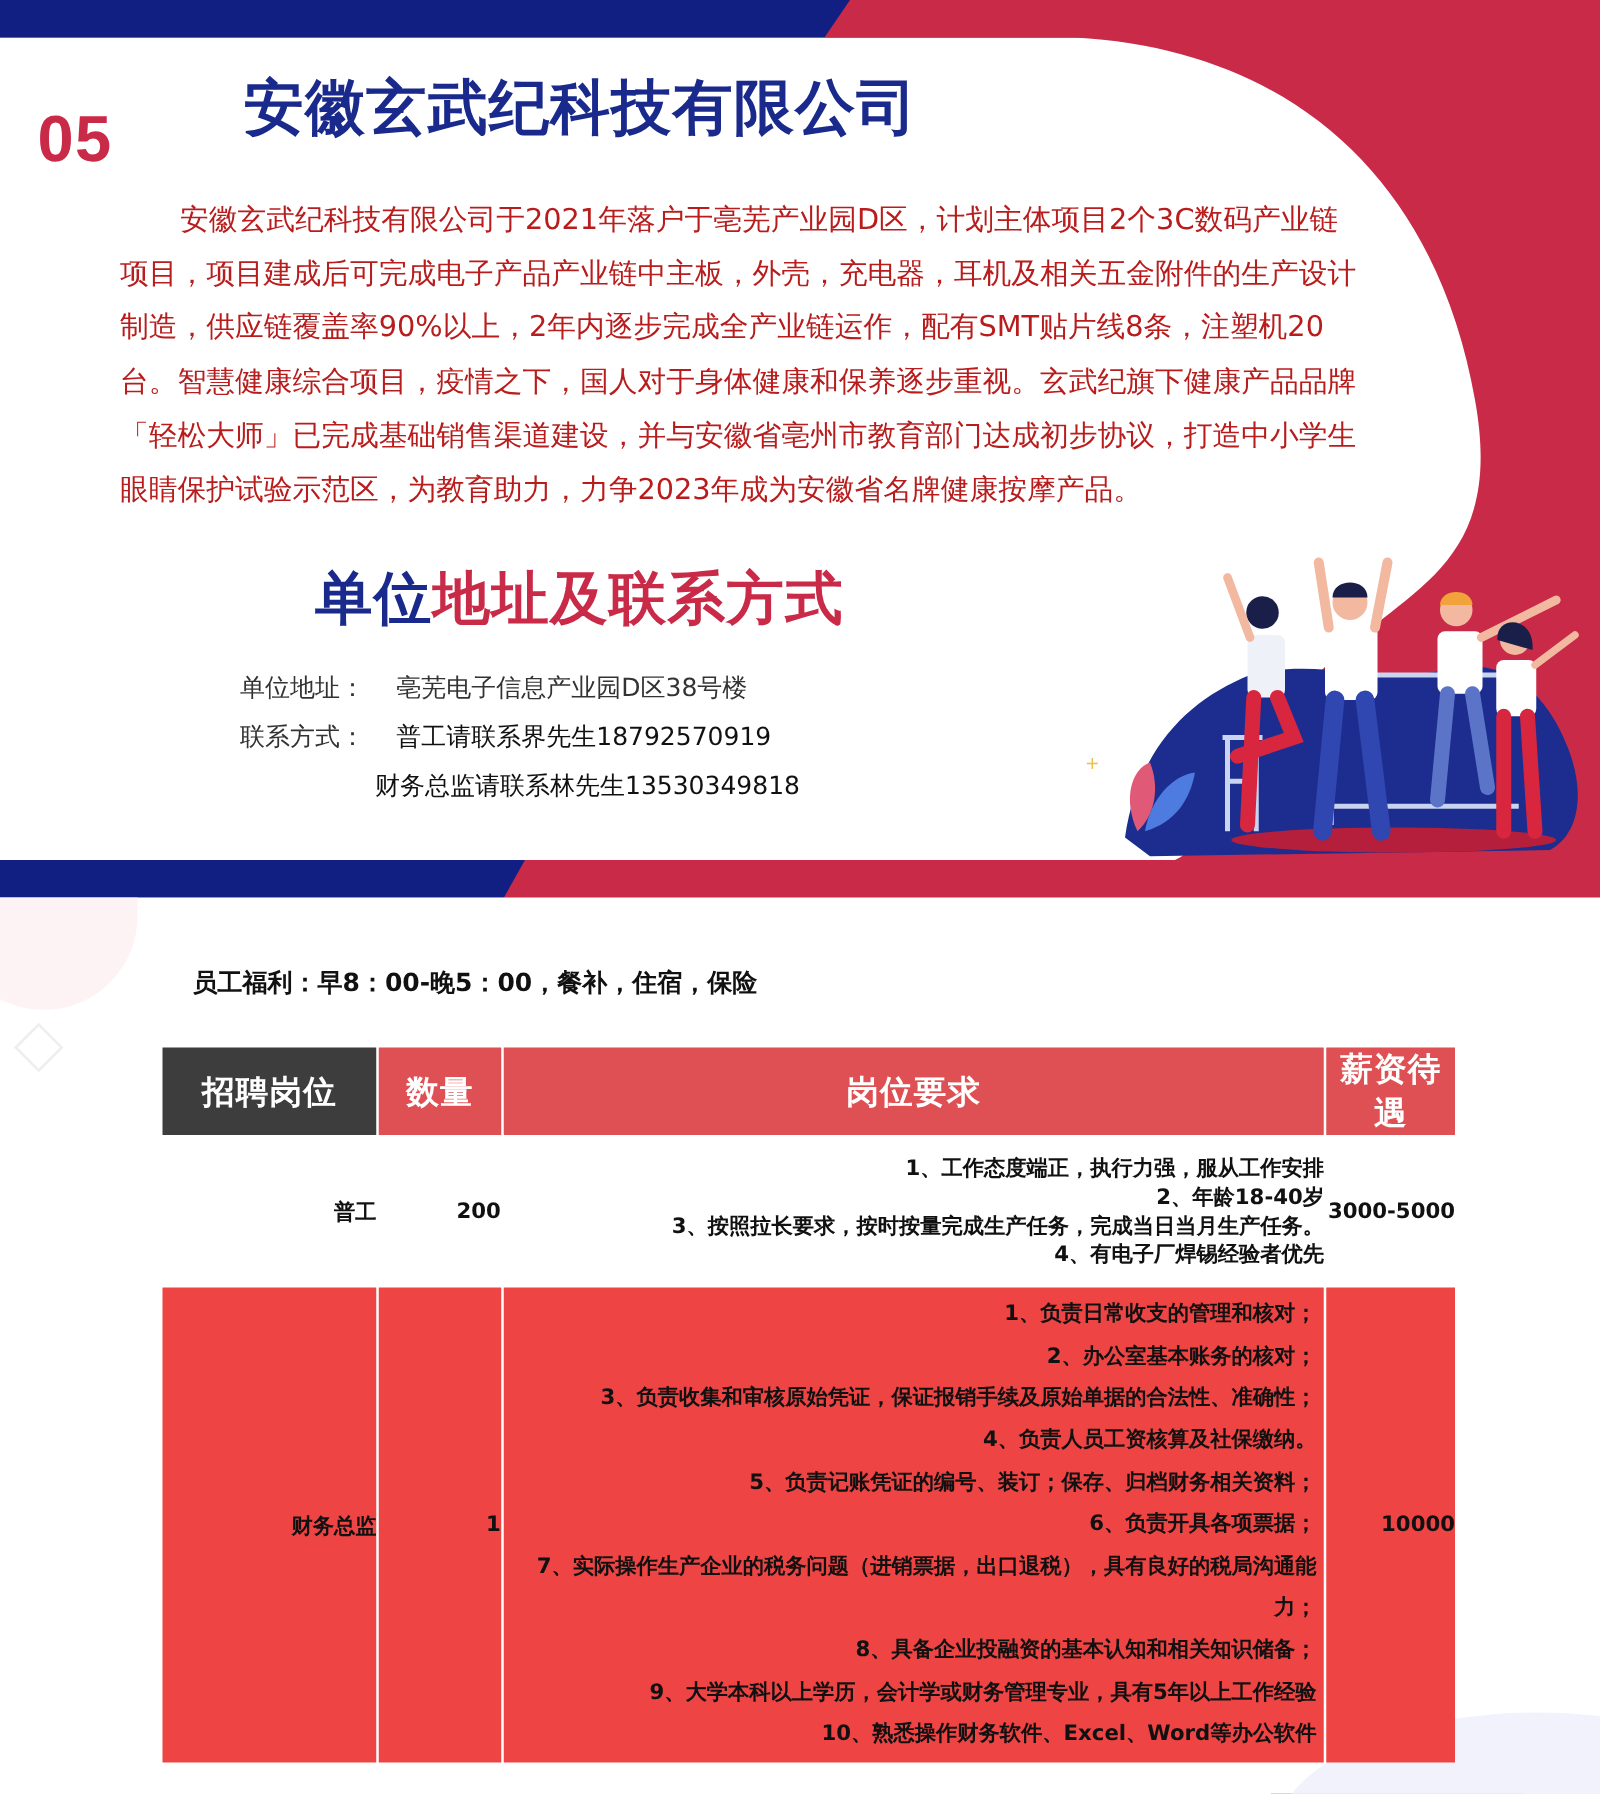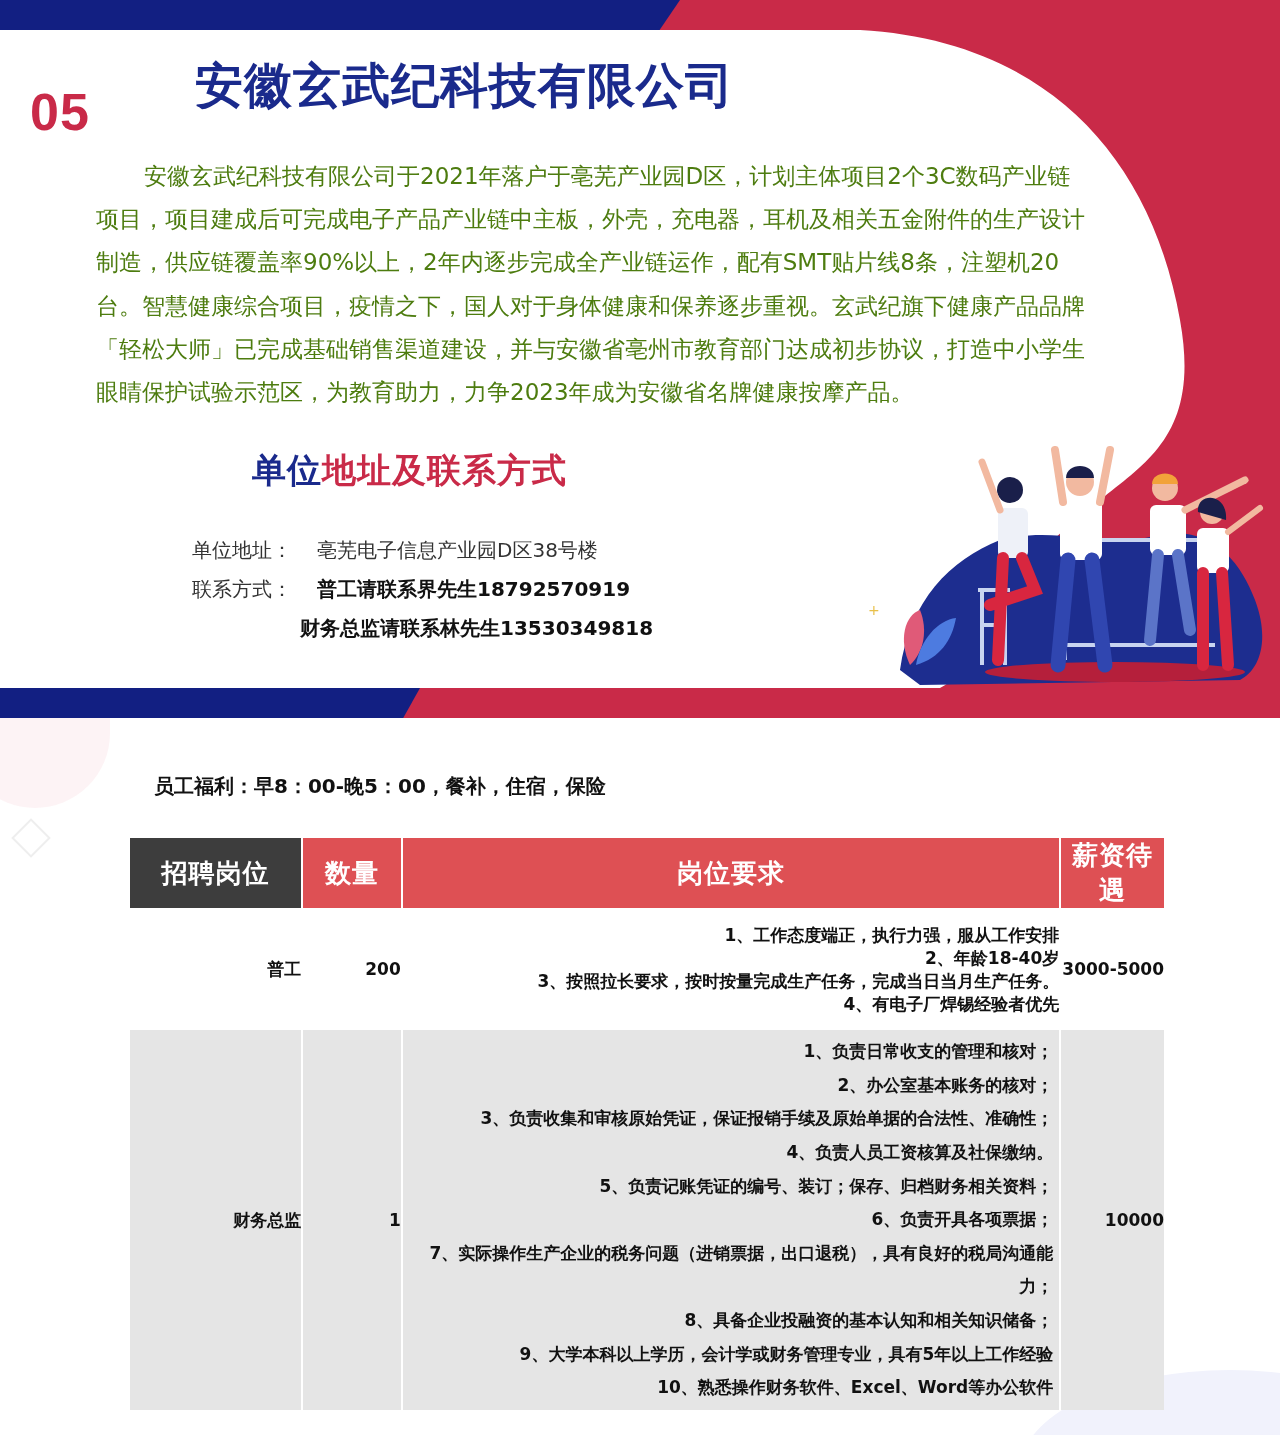--- a/index.html
+++ b/index.html
@@ -36,36 +36,36 @@
     font-family: "Liberation Sans", sans-serif; font-weight: bold;
     font-size: 52px; color: #c92a48; letter-spacing: 1px; margin-top: 24px;
   }
   .company-title {
     position: absolute; left: 195px; top: 54px;
     font-family: "DejaVu Sans", sans-serif; font-weight: bold;
     font-size: 48px; color: #1a2a8c; letter-spacing: 1px;
   }
   .intro {
     position: absolute; left: 96px; top: 155px; width: 990px;
-    font-size: 23px; line-height: 43.2px; color: #4d7c0f;
+    font-size: 23px; line-height: 43.2px; color: #b91c1c;
     text-indent: 48px; margin: 0;
   }
   .contact-heading {
     position: absolute; left: 252px; top: 448px;
-    font-weight: bold; font-size: 34px; letter-spacing: 1px;
+    font-weight: bold; font-size: 46px; letter-spacing: 1px;
   }
   .contact-heading .blue { color: #1a2a8c; }
   .contact-heading .red { color: #c92a48; }
   .contact-row {
     position: absolute; left: 192px; font-size: 20px; color: #333;
     display: flex;
     gap: 17px;
   }
   .contact-row .label { width: 108px; }
-  .contact-row .val-bold { font-weight: bold; color: #111; }
+  .contact-row .val-bold { font-weight: normal; color: #111; }
   .row-addr { top: 537px; }
   .row-phone1 { top: 576px; }
   .row-phone2 { top: 615px; left: 300px; }
 
   
   .illustration { position: absolute; left: 860px; top: 440px; width: 420px; height: 260px; }
 
   
   .deco-circle {
     position: absolute; left: -40px; top: 718px; width: 150px; height: 90px;
@@ -92,21 +92,21 @@
   .job-table th {
     height: 52px; color: #fff; font-size: 26px; font-weight: bold;
     background: #de5054; padding: 0; letter-spacing: 1px;
   }
   .job-table th.dark { background: #3d3d3d; }
   .job-table td {
     text-align: right; vertical-align: middle;
     font-weight: bold; font-size: 17px; color: #111; padding: 0;
   }
   .job-table tr.row-1 td { background: #ffffff; height: 120px; }
-  .job-table tr.row-2 td { background: #e5e5e5; height: 372px; }
+  .job-table tr.row-2 td { background: #ef4444; height: 372px; }
   .job-table tr.row-1 td.req { font-size: 17px; line-height: 23px; padding-top: 2px; }
   .job-table tr.row-2 td.req { font-size: 17px; line-height: 33.6px; padding: 4px 6px; }
   .req-line { display: block; }
   .col-pos { width: 172px; }
   .col-qty { width: 98px; }
   .col-req { width: 660px; }
   .col-sal { width: 103px; margin-left: 44px; }
 </style>
 </head>
 <body>

